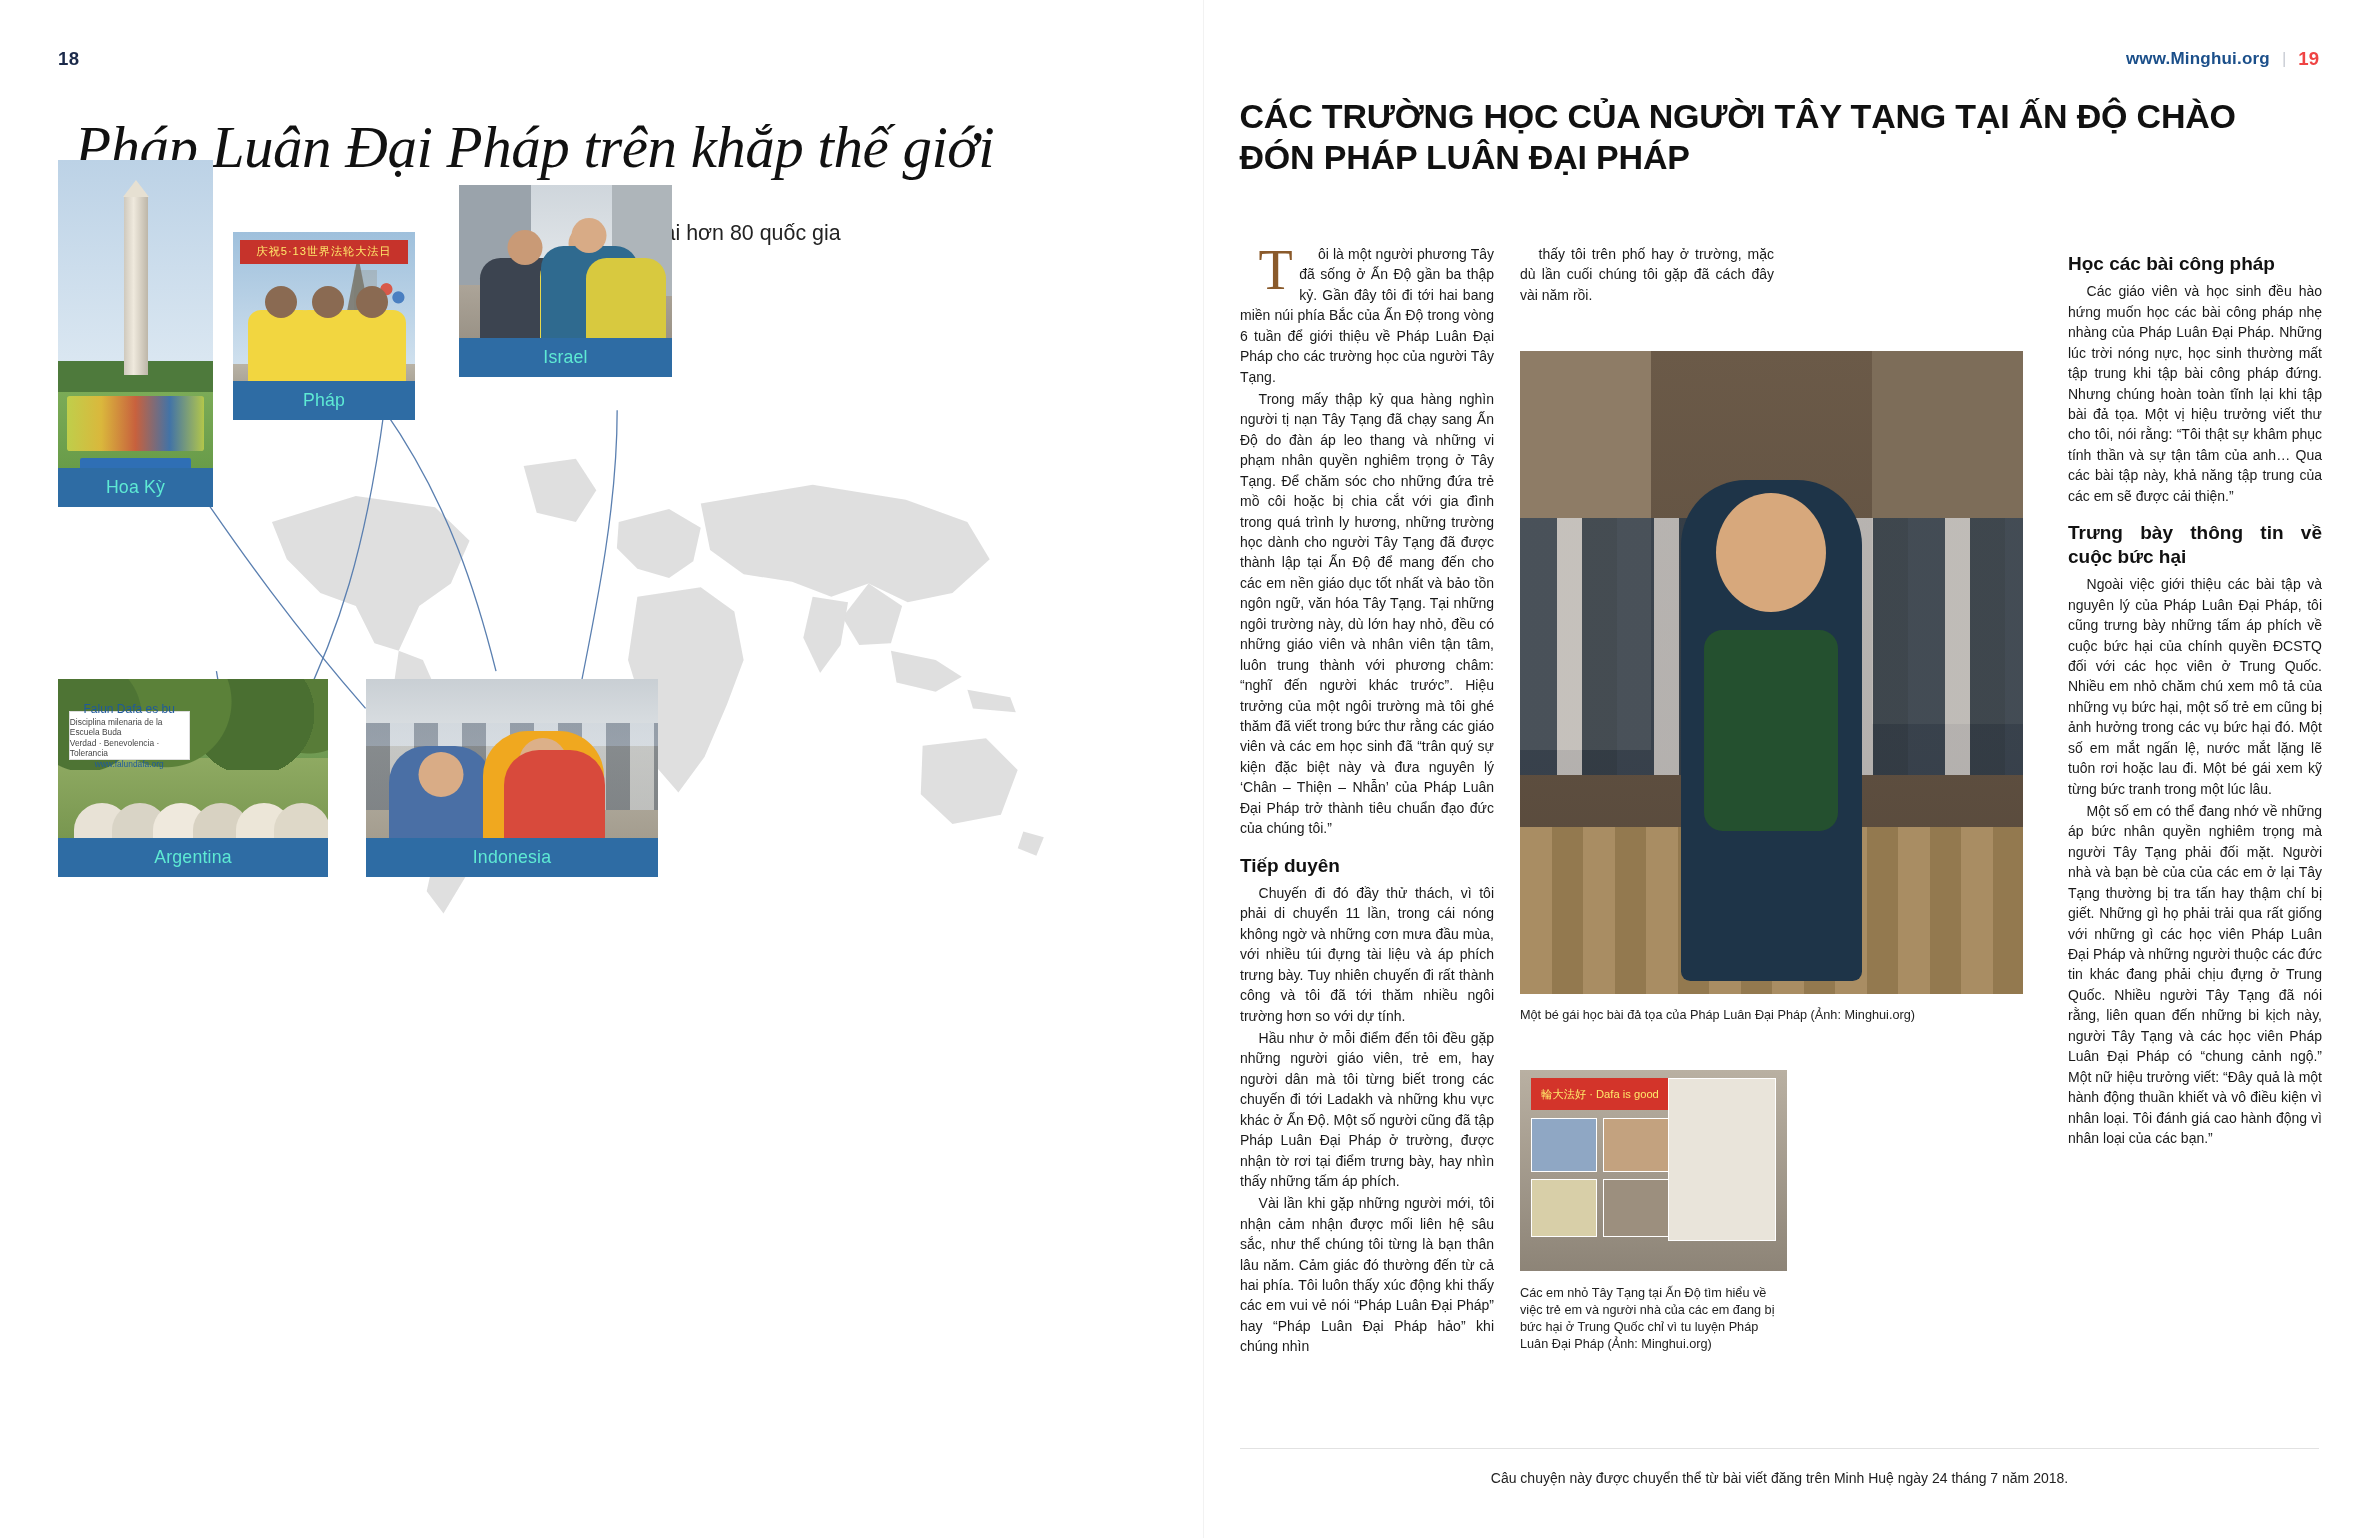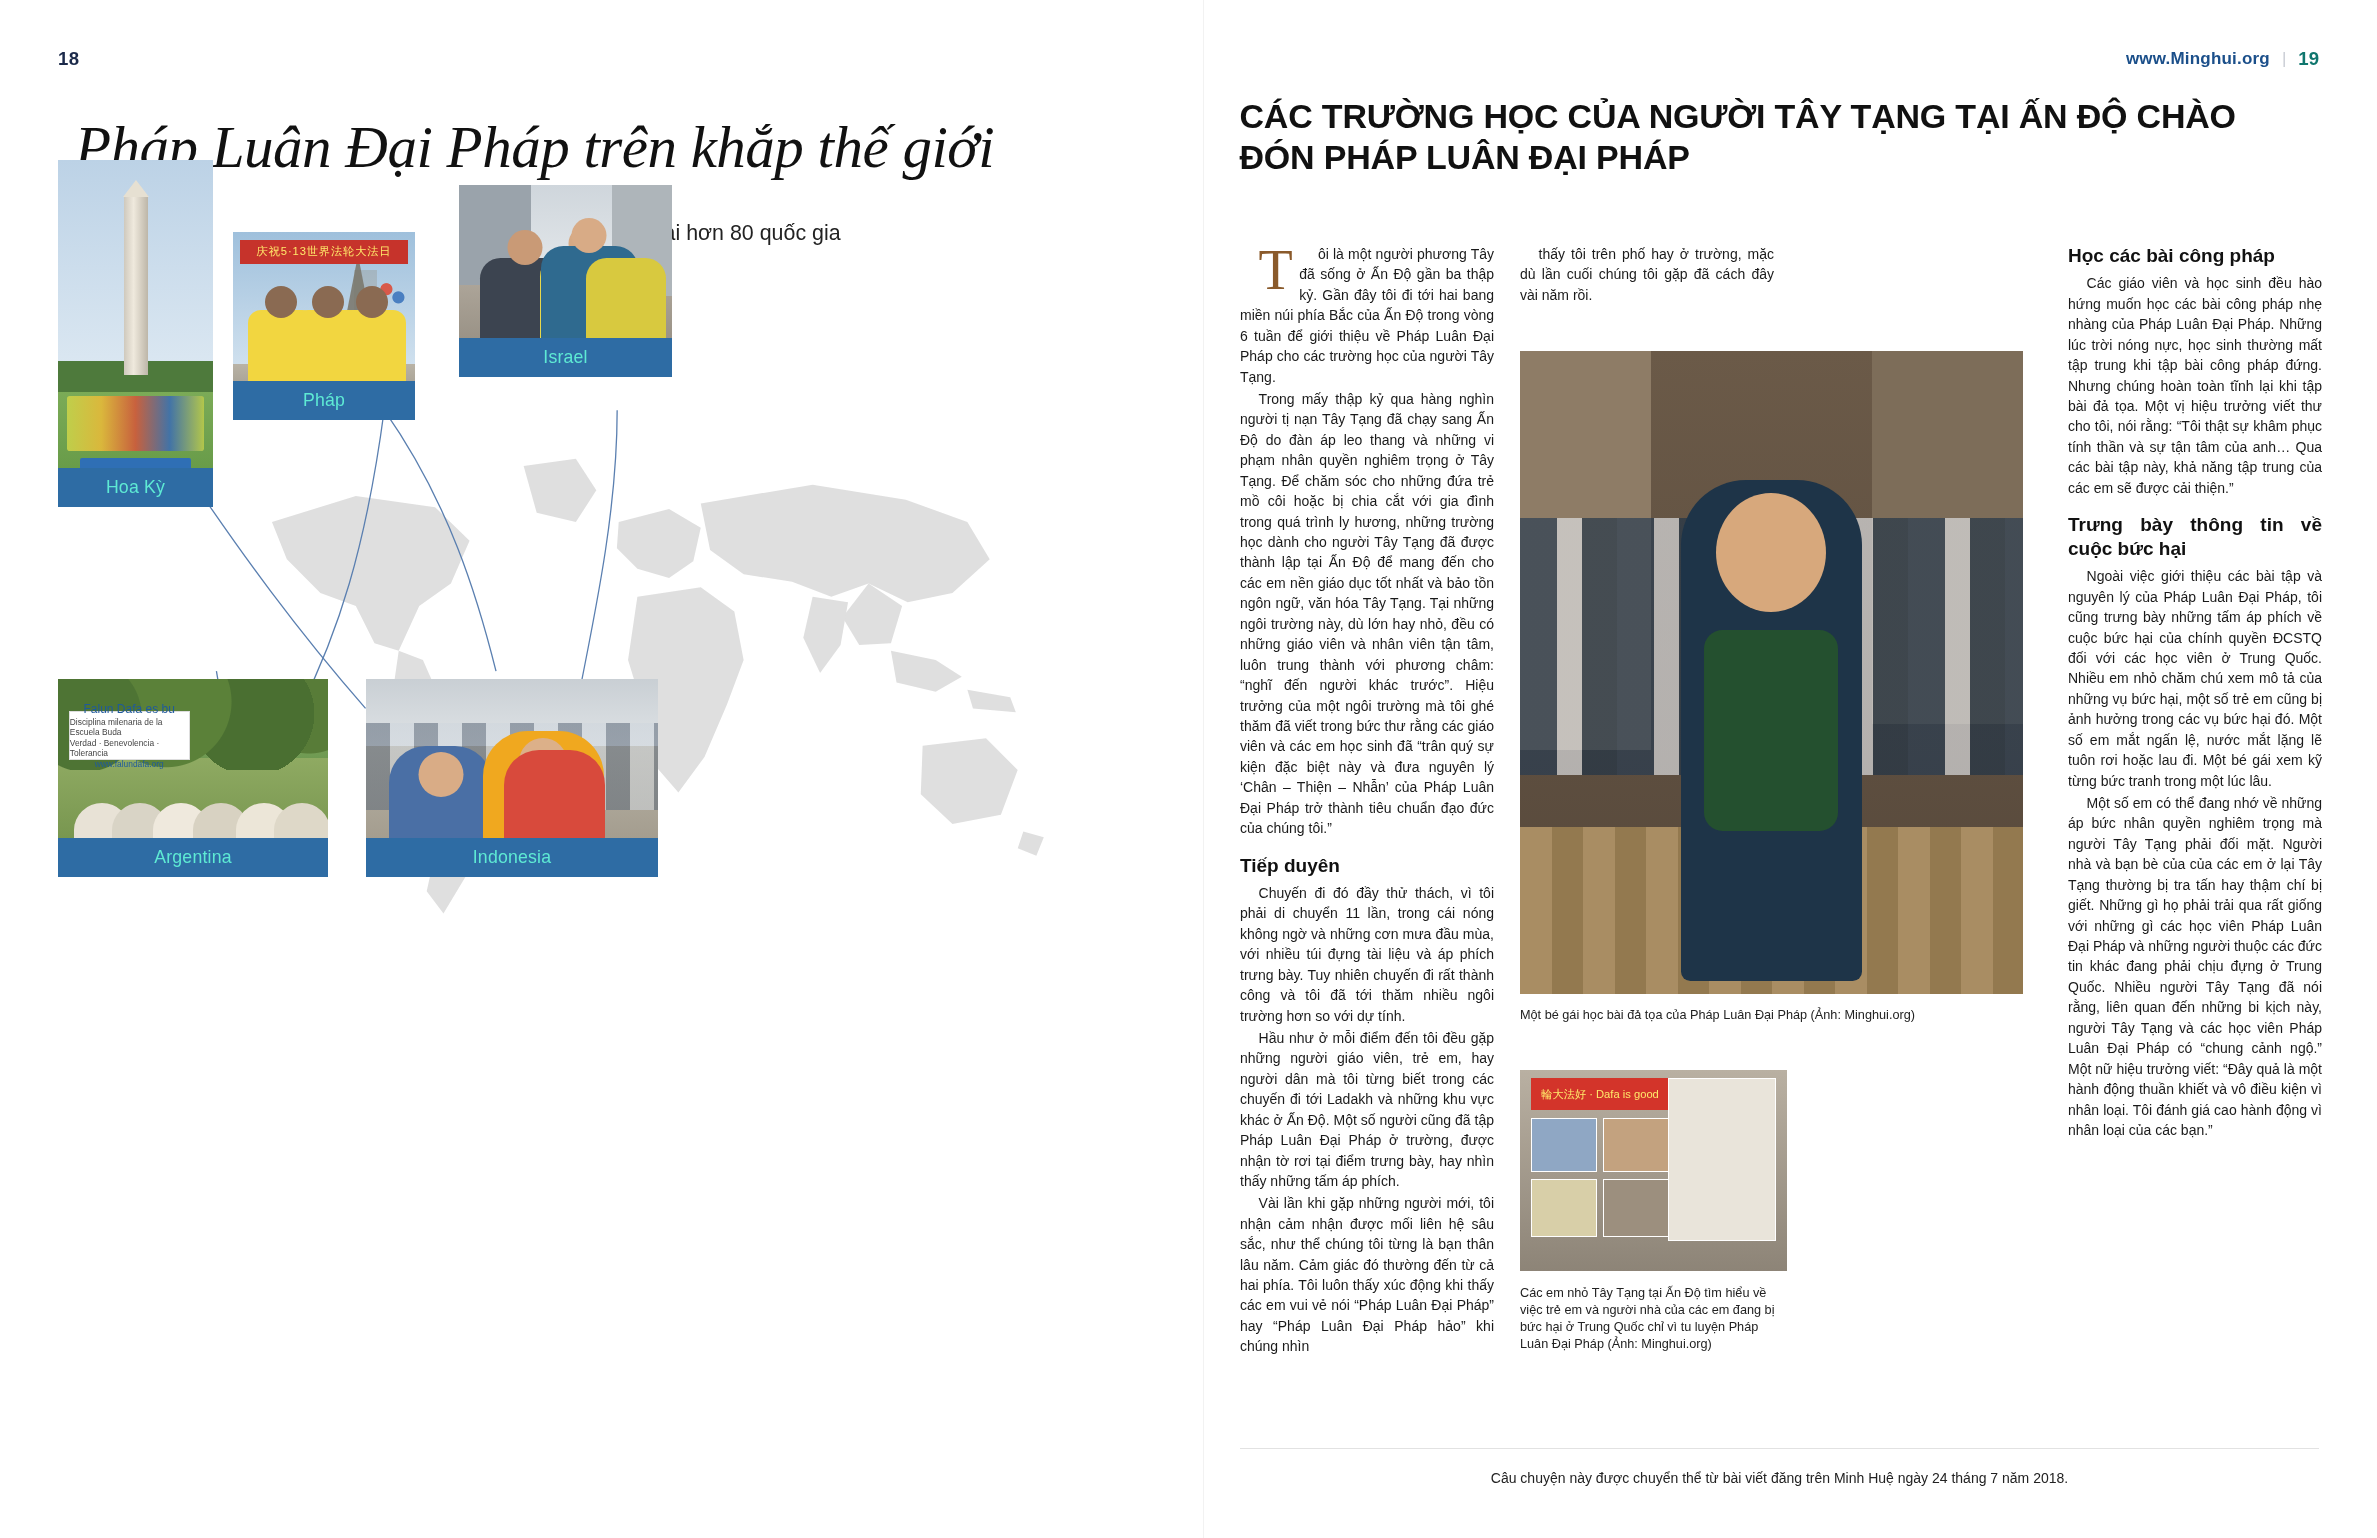--- a/index.html
+++ b/index.html
@@ -51,21 +51,21 @@
     display: flex;
     justify-content: flex-end;
     align-items: center;
     gap: 12px;
     font-size: 17px;
     color: #1b4f8a;
     font-weight: bold;
   }
   .folio-right .site { color: #1b4f8a; letter-spacing: 0.2px; }
   .folio-right .bar { color: #c9cdd4; font-weight: normal; }
-  .folio-right .num { color: #0f766e; font-size: 18.6px; }
+  .folio-right .num { color: #ef4444; font-size: 18.6px; }
 
   
   .world-title {
     font-family: "Liberation Serif", serif;
     font-style: italic;
     font-size: 59px;
     color: #111;
     margin: 43px 0 0 17px;
     letter-spacing: -0.5px;
     white-space: nowrap;
@@ -459,21 +459,21 @@
       <p>Chuyến đi đó đầy thử thách, vì tôi phải di chuyển 11 lần, trong cái nóng không ngờ và những cơn mưa đầu mùa, với nhiều túi đựng tài liệu và áp phích trưng bày. Tuy nhiên chuyến đi rất thành công và tôi đã tới thăm nhiều ngôi trường hơn so với dự tính.</p>
       <p>Hầu như ở mỗi điểm đến tôi đều gặp những người giáo viên, trẻ em, hay người dân mà tôi từng biết trong các chuyến đi tới Ladakh và những khu vực khác ở Ấn Độ. Một số người cũng đã tập Pháp Luân Đại Pháp ở trường, được nhận tờ rơi tại điểm trưng bày, hay nhìn thấy những tấm áp phích.</p>
       <p>Vài lần khi gặp những người mới, tôi nhận cảm nhận được mối liên hệ sâu sắc, như thể chúng tôi từng là bạn thân lâu năm. Cảm giác đó thường đến từ cả hai phía. Tôi luôn thấy xúc động khi thấy các em vui vẻ nói “Pháp Luân Đại Pháp” hay “Pháp Luân Đại Pháp hảo” khi chúng nhìn</p>
     </div>
 
     <div class="col col2">
       <p>thấy tôi trên phố hay ở trường, mặc dù lần cuối chúng tôi gặp đã cách đây vài năm rồi.</p>
     </div>
 
     <div class="col col3">
-      <div class="subhead" style="margin-top:0">Học các bài công pháp</div>
+      <div class="subhead" style="margin-top:8px">Học các bài công pháp</div>
       <p>Các giáo viên và học sinh đều hào hứng muốn học các bài công pháp nhẹ nhàng của Pháp Luân Đại Pháp. Những lúc trời nóng nực, học sinh thường mất tập trung khi tập bài công pháp đứng. Nhưng chúng hoàn toàn tĩnh lại khi tập bài đả tọa. Một vị hiệu trưởng viết thư cho tôi, nói rằng: “Tôi thật sự khâm phục tính thần và sự tận tâm của anh… Qua các bài tập này, khả năng tập trung của các em sẽ được cải thiện.”</p>
       <div class="subhead">Trưng bày thông tin về cuộc bức hại</div>
       <p>Ngoài việc giới thiệu các bài tập và nguyên lý của Pháp Luân Đại Pháp, tôi cũng trưng bày những tấm áp phích về cuộc bức hại của chính quyền ĐCSTQ đối với các học viên ở Trung Quốc. Nhiều em nhỏ chăm chú xem mô tả của những vụ bức hại, một số trẻ em cũng bị ảnh hưởng trong các vụ bức hại đó. Một số em mắt ngấn lệ, nước mắt lặng lẽ tuôn rơi hoặc lau đi. Một bé gái xem kỹ từng bức tranh trong một lúc lâu.</p>
       <p>Một số em có thể đang nhớ về những áp bức nhân quyền nghiêm trọng mà người Tây Tạng phải đối mặt. Người nhà và bạn bè của của các em ở lại Tây Tạng thường bị tra tấn hay thậm chí bị giết. Những gì họ phải trải qua rất giống với những gì các học viên Pháp Luân Đại Pháp và những người thuộc các đức tin khác đang phải chịu đựng ở Trung Quốc. Nhiều người Tây Tạng đã nói rằng, liên quan đến những bi kịch này, người Tây Tạng và các học viên Pháp Luân Đại Pháp có “chung cảnh ngộ.” Một nữ hiệu trưởng viết: “Đây quả là một hành động thuần khiết và vô điều kiện vì nhân loại. Tôi đánh giá cao hành động vì nhân loại của các bạn.”</p>
     </div>
   </div>
 
   <div class="figure p-school" style="left:1520px; top:351px; width:503px; height:643px;">
     <div class="wallL"></div>
       <div class="wallR"></div>

